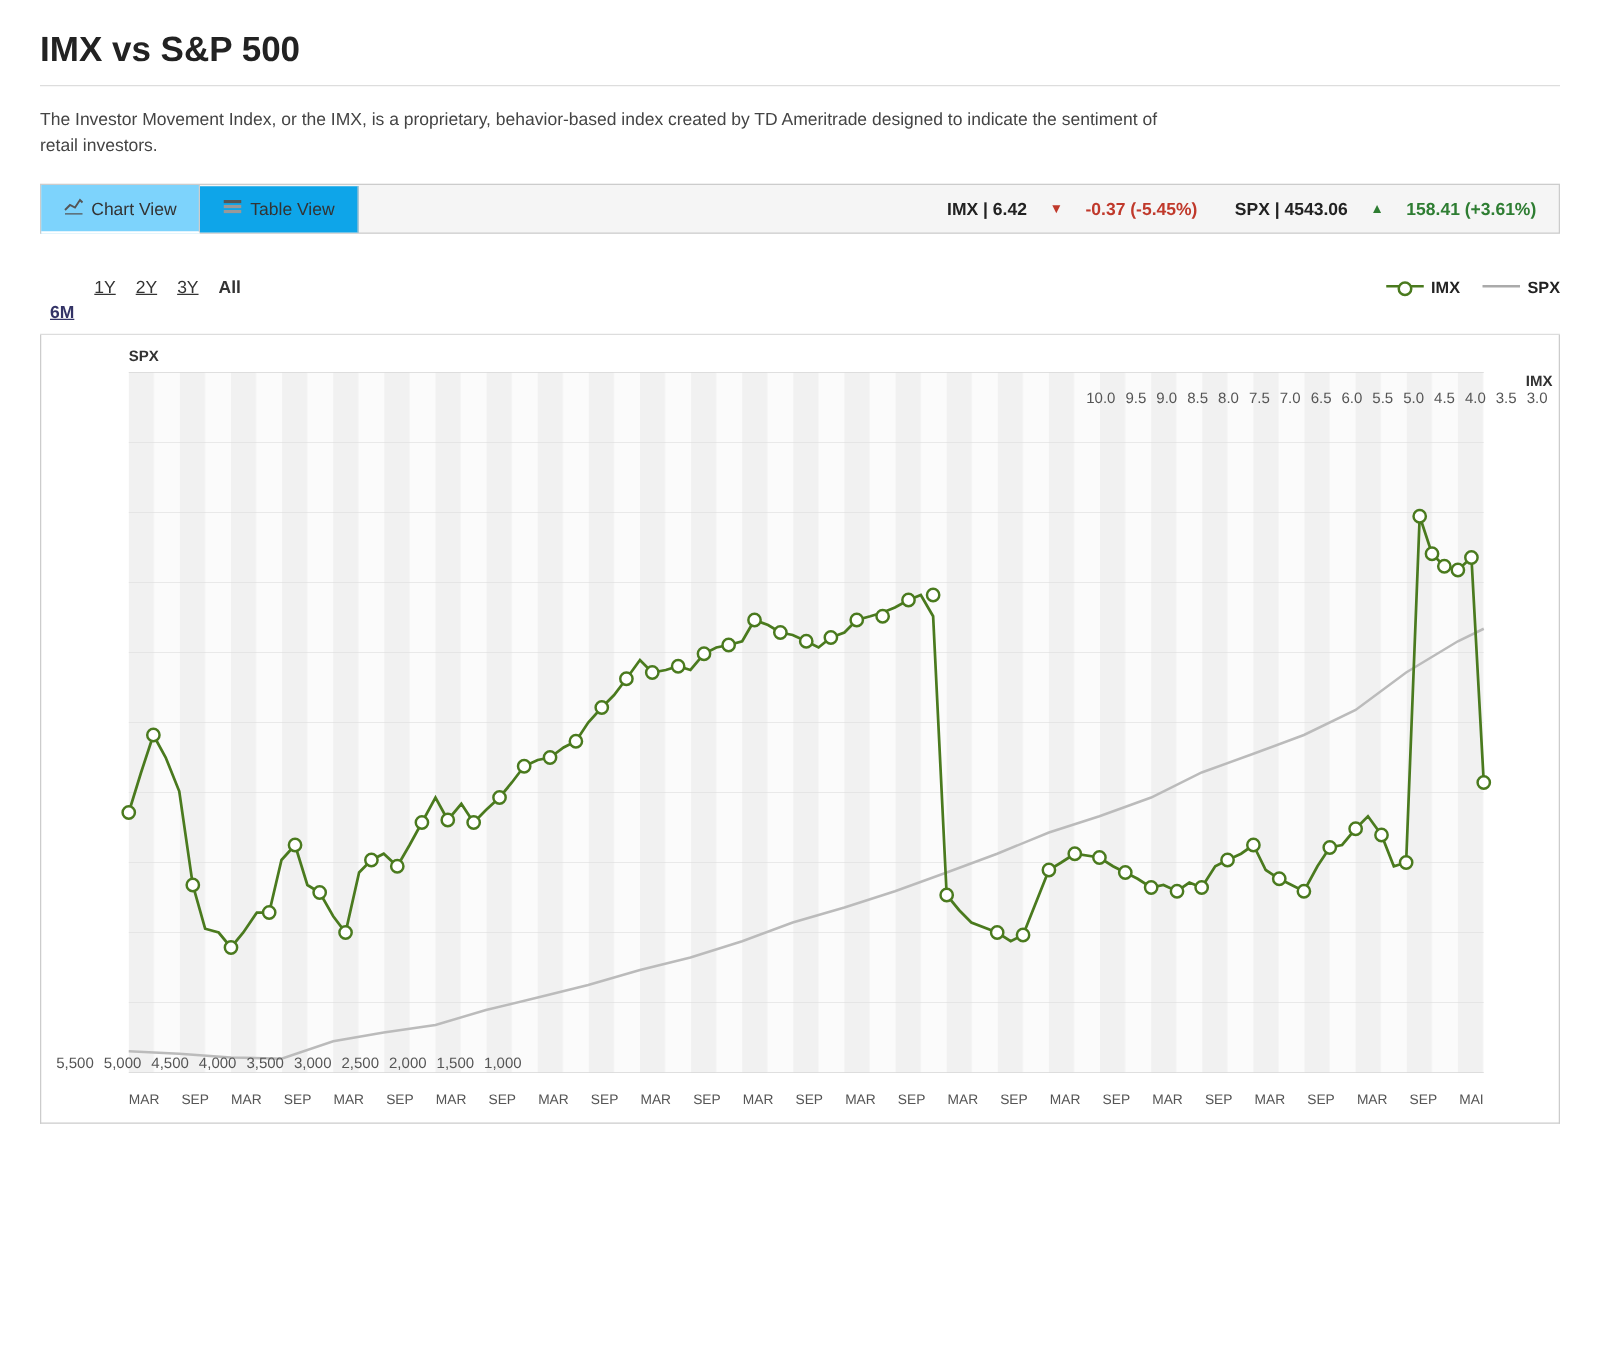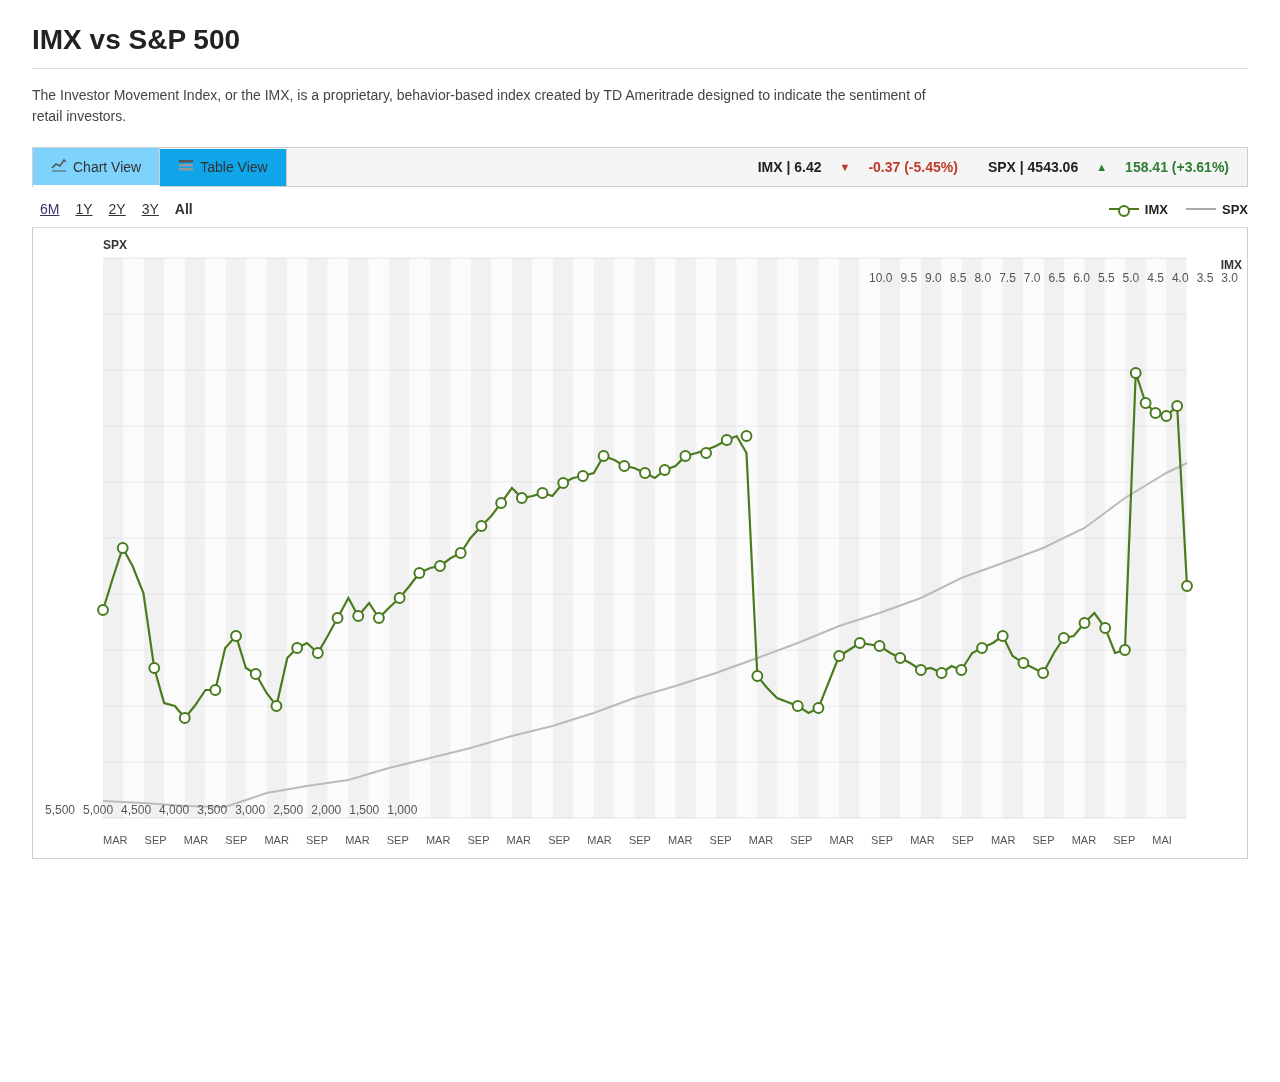--- a/index.html
+++ b/index.html
@@ -62,23 +62,24 @@
       padding: 2px 8px;
       cursor: pointer;
       font-size: 14px;
       color: #333;
       text-decoration: underline;
       font-weight: normal;
       border: none;
       background: none;
     }
     .time-btn.active {
-      font-weight: normal;
+      font-weight: bold;
       text-decoration: underline;
       color: #000;
+      margin-top: 40px;
     }
     .time-btn:first-child { text-decoration: underline; color: #336; }
     
     .legend {
       margin-left: auto;
       display: flex;
       align-items: center;
       gap: 18px;
     }
     .legend-item {
@@ -470,21 +471,21 @@
         <circle cx="1048" cy="115" r="5"></circle>
         <circle cx="1058" cy="145" r="5"></circle>
         <circle cx="1068" cy="155" r="5"></circle>
         <circle cx="1079" cy="158" r="5"></circle>
         <circle cx="1090" cy="148" r="5"></circle>
         <circle cx="1100" cy="328" r="5"></circle>
       </g>
     </svg>
 
     
-    <div class="x-axis" style="position:absolute;bottom:-28px;left:0;right:15px;display:flex;justify-content:space-between;">
+    <div class="x-axis" style="position:absolute;bottom:-28px;left:0;right:0;display:flex;justify-content:space-between;">
       <span class="x-tick">MAR</span>
       <span class="x-tick">SEP</span>
       <span class="x-tick">MAR</span>
       <span class="x-tick">SEP</span>
       <span class="x-tick">MAR</span>
       <span class="x-tick">SEP</span>
       <span class="x-tick">MAR</span>
       <span class="x-tick">SEP</span>
       <span class="x-tick">MAR</span>
       <span class="x-tick">SEP</span>

